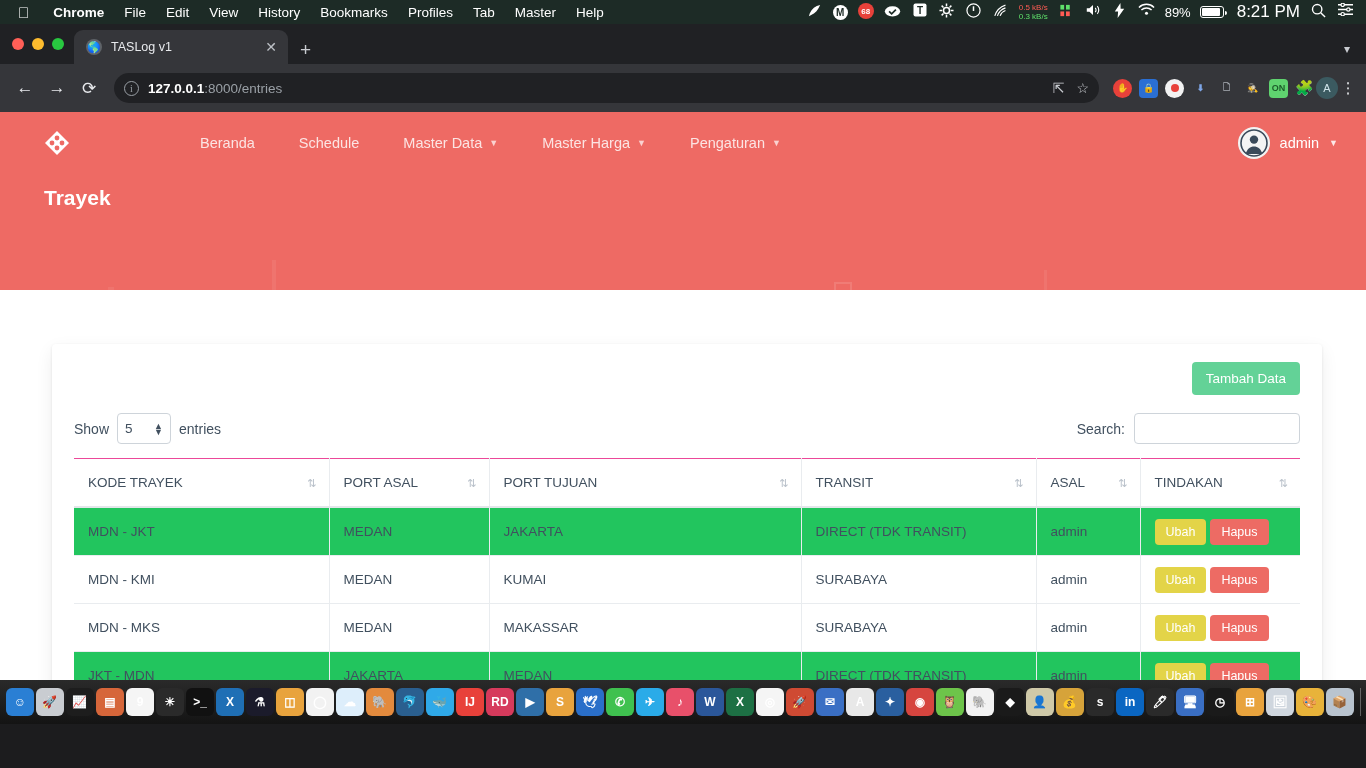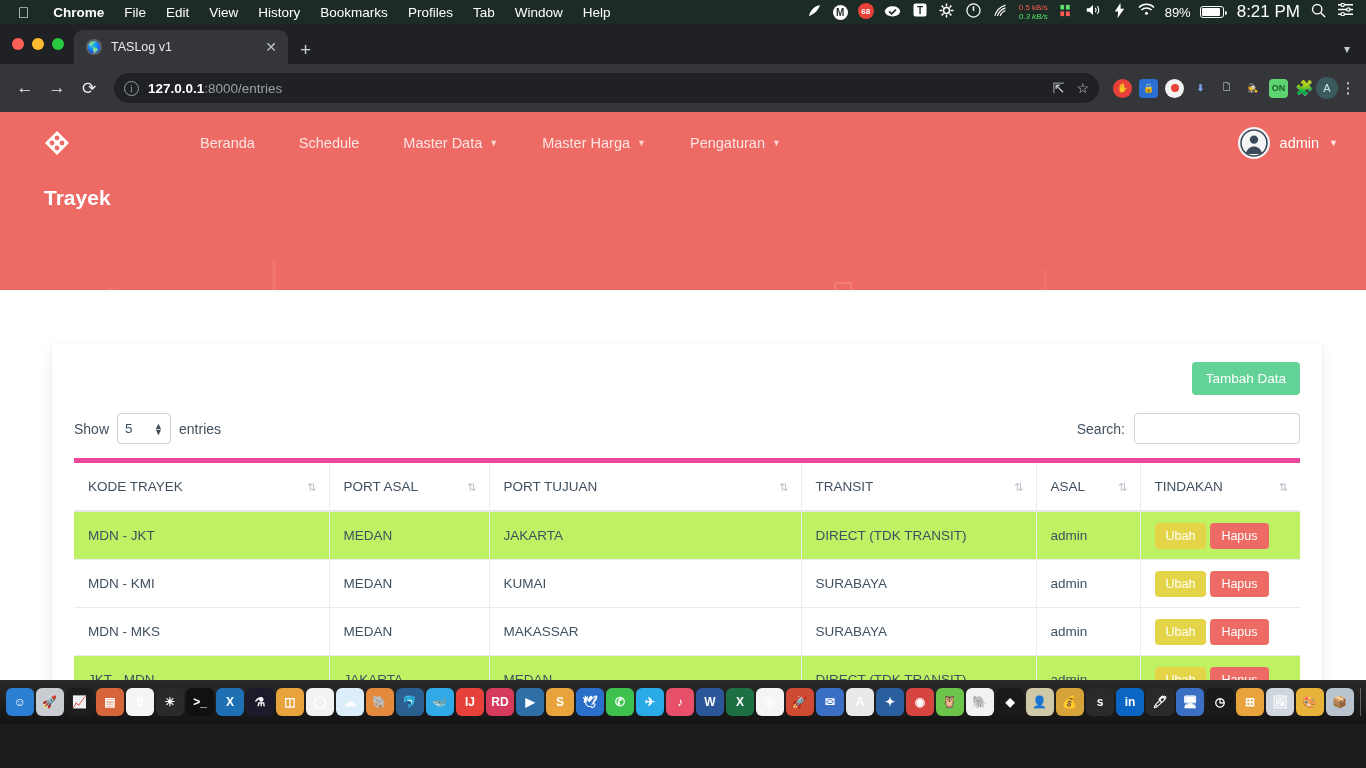--- a/index.html
+++ b/index.html
@@ -35,21 +35,21 @@
     font-size: 10px; font-weight: bold;
     display: flex; align-items: center; justify-content: center;
   }
   .badge-red {
     width: 16px; height: 16px; border-radius: 50%;
     background: #e8413a; color: #fff; font-size: 8px; font-weight: bold;
     display: flex; align-items: center; justify-content: center;
   }
   .netspeed { font-size: 8px; line-height: 9px; text-align: right; font-family: "Liberation Sans", sans-serif; }
   .netspeed .up { color: #ff5b54; }
-  .netspeed .dn { color: #5fe06a; font-style: italic; }
+  .netspeed .dn { color: #5fe06a; }
   .batt {
     width: 24px; height: 12px; border: 1.5px solid #fff; border-radius: 3px;
     position: relative; display:inline-block;
   }
   .batt::after {
     content: ''; position: absolute; right: -4px; top: 3.5px;
     width: 2px; height: 4px; background: #fff; border-radius: 0 2px 2px 0;
   }
   .batt i { position:absolute; left:1px; top:1px; bottom:1px; width: 85%; background:#fff; border-radius:1px; display:block; }
   .clock { font-size: 17px; padding-left: 4px; }
@@ -142,32 +142,32 @@
   .updown { display:flex; flex-direction:column; line-height: 6px; font-size: 9px; color:#41505f; }
   .searchbox { display: flex; align-items: center; gap: 9px; color: #41505f; font-size: 14px; }
   .searchbox input {
     width: 166px; height: 31px; border: 1px solid #ced4da; border-radius: 4px;
     outline: none; padding: 0 8px; font-size: 13.5px; font-family: inherit;
   }
 
   table { width: 100%; border-collapse: collapse; }
   thead th {
     text-align: left; font-size: 13.5px; color: #41505f; font-weight: normal;
-    padding: 16px 14px; border-top: 5px solid #ec4899; border-bottom: 2px solid #e3e6ea;
+    padding: 16px 14px; border-top: 1px solid #ec4899; border-bottom: 2px solid #e3e6ea;
     border-right: 1px solid #e9ecef;
     position: relative; white-space: nowrap;
   }
   thead th:last-child { border-right: none; }
   .sorticon { position: absolute; right: 12px; top: 50%; transform: translateY(-50%); color: #b9c1ca; font-size: 11px; }
   tbody td {
     font-size: 13.5px; color: #41505f; padding: 16px 14px;
     border-bottom: 1px solid #e9ecef; border-right: 1px solid #e9ecef;
   }
   tbody td:last-child { border-right: none; }
-  tbody tr.odd td { background: #bef264; }
+  tbody tr.odd td { background: #22c55e; }
   tbody tr.even td { background: #fff; }
   td.act { padding: 8px 14px; white-space: nowrap; }
   .btn-sm { border: none; border-radius: 4px; color: #fff; font-size: 12.5px; padding: 6px 11px; margin-right: 4px; font-family: inherit;}
   .btn-ubah { background: #e3d448; }
   .btn-hapus { background: #ed6b64; }
 
   
   .dock {
     position: absolute; left: 0; bottom: 0; width: 100%; height: 44px;
     background: linear-gradient(180deg,#2a2a2a,#141414);
@@ -187,21 +187,21 @@
 <div class="macbar">
   <span class="apple"></span>
   <span class="mitem bold">Chrome</span>
   <span class="mitem">File</span>
   <span class="mitem">Edit</span>
   <span class="mitem">View</span>
   <span class="mitem">History</span>
   <span class="mitem">Bookmarks</span>
   <span class="mitem">Profiles</span>
   <span class="mitem">Tab</span>
-  <span class="mitem">Window</span>
+  <span class="mitem">Master</span>
   <span class="mitem">Help</span>
 
   <div class="right">
     <span class="tray-ico">
       <svg width="15" height="15" viewBox="0 0 16 16">
           <path d="M14 2C9 3 5 6 3 11l-1 3 2-1c5-2 8-6 10-11z" fill="#fff"></path>
         </svg>
     </span>
     <span class="mini-circle">M</span>
     <span class="tray-ico">

